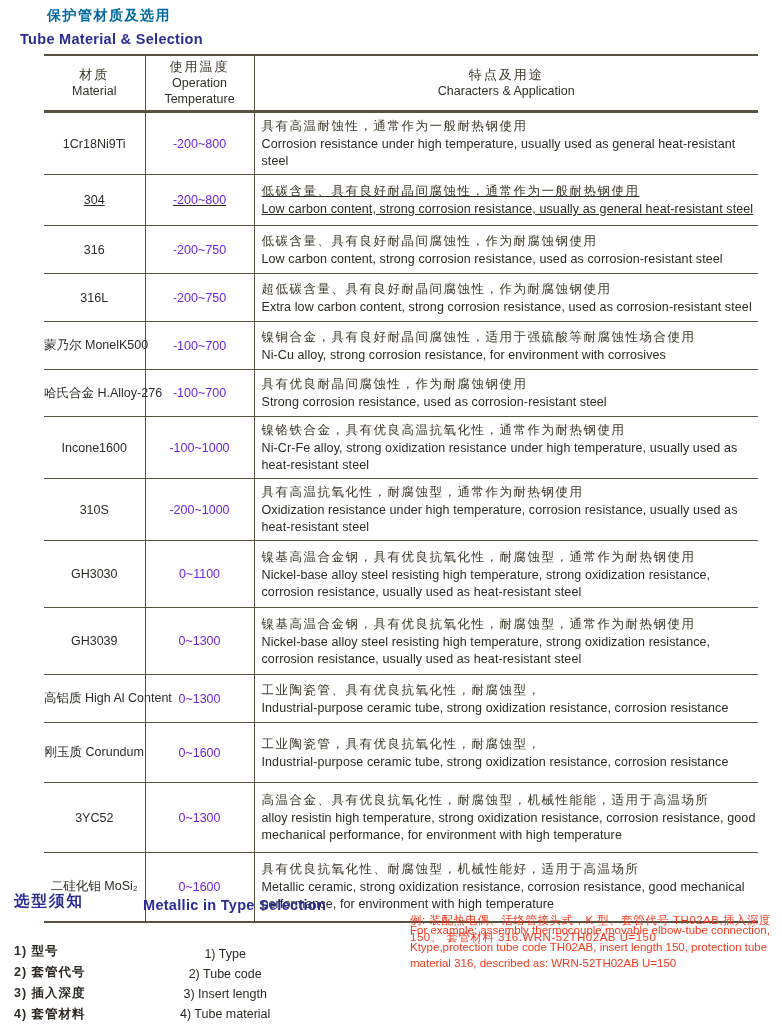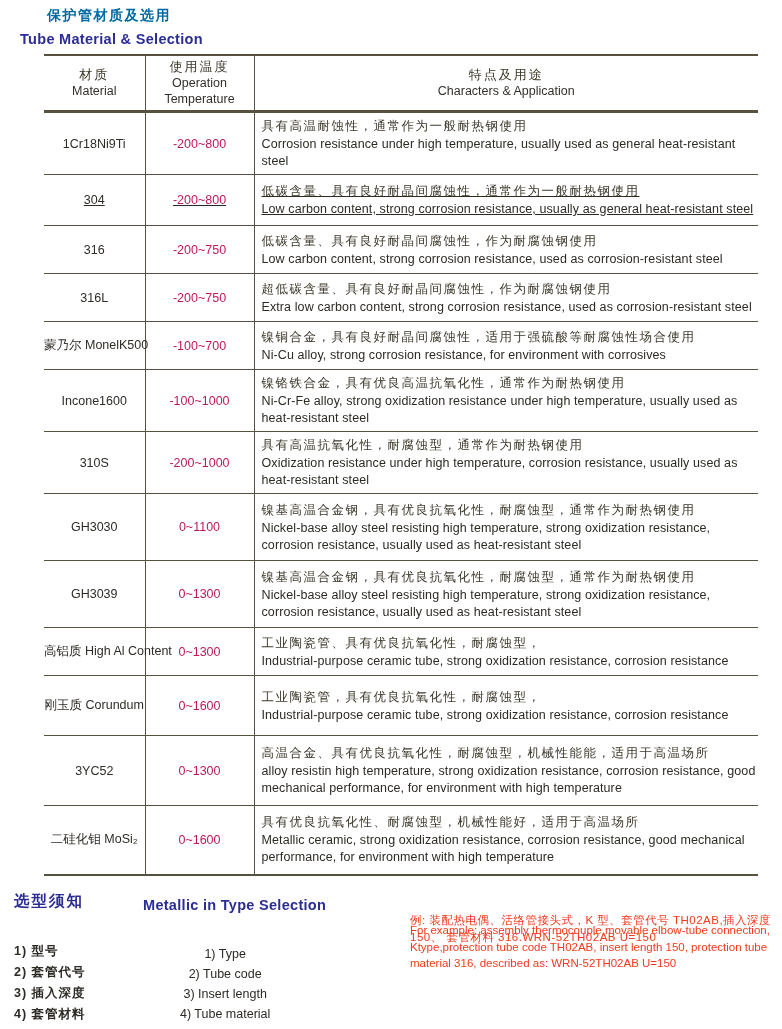--- a/index.html
+++ b/index.html
@@ -35,21 +35,21 @@
     font-weight: normal; text-align: center;
     font-size: 12.5px; color: #33302a; line-height: 16px;
     padding: 3px 0;
   }
   table.mat thead th .cnh { font-size: 13px; letter-spacing: 2px; color: #3c382a; }
   table.mat tbody td { border-top: 1.5px solid #56523f; }
   td.cell-mat {
     text-align: center; font-size: 12.5px; color: #2f2c27;
     white-space: nowrap; overflow: visible;
   }
-  td.cell-temp { text-align: center; font-size: 12.5px; color: #be185d; }
+  td.cell-temp { text-align: center; font-size: 12.5px; color: #6d28d9; }
   td.cell-desc { padding: 4px 2px 4px 7px; }
   .v2 { border-left: 1.5px solid #56523f; }
   .desc-cn {
     font-size: 12.5px; letter-spacing: 1.5px; color: #3c382a; line-height: 19px;
   }
   .desc-en {
     font-size: 12.5px; color: #2d2a24; line-height: 17px; letter-spacing: 0.1px;
   }
   .notice-title-cn {
     position: absolute; left: 14px; top: 891px;
@@ -136,20 +136,28 @@
         </td>
       </tr>
       <tr style="height:48px;">
         <td class="cell-mat">蒙乃尔 MonelK500</td>
         <td class="cell-temp v2">-100~700</td>
         <td class="cell-desc v2">
           <div class="desc-cn">镍铜合金，具有良好耐晶间腐蚀性，适用于强硫酸等耐腐蚀性场合使用</div>
           <div class="desc-en">Ni-Cu alloy, strong corrosion resistance, for environment with corrosives</div>
         </td>
       </tr>
+      <tr style="height:47px;">
+        <td class="cell-mat">哈氏合金 H.Alloy-276</td>
+        <td class="cell-temp v2">-100~700</td>
+        <td class="cell-desc v2">
+          <div class="desc-cn">具有优良耐晶间腐蚀性，作为耐腐蚀钢使用</div>
+          <div class="desc-en">Strong corrosion resistance, used as corrosion-resistant steel</div>
+        </td>
+      </tr>
       <tr style="height:52px;">
         <td class="cell-mat">Incone1600</td>
         <td class="cell-temp v2">-100~1000</td>
         <td class="cell-desc v2">
           <div class="desc-cn">镍铬铁合金，具有优良高温抗氧化性，通常作为耐热钢使用</div>
           <div class="desc-en">Ni-Cr-Fe alloy, strong oxidization resistance under high temperature, usually used as heat-resistant steel</div>
         </td>
       </tr>
       <tr style="height:50px;">
         <td class="cell-mat">310S</td>

